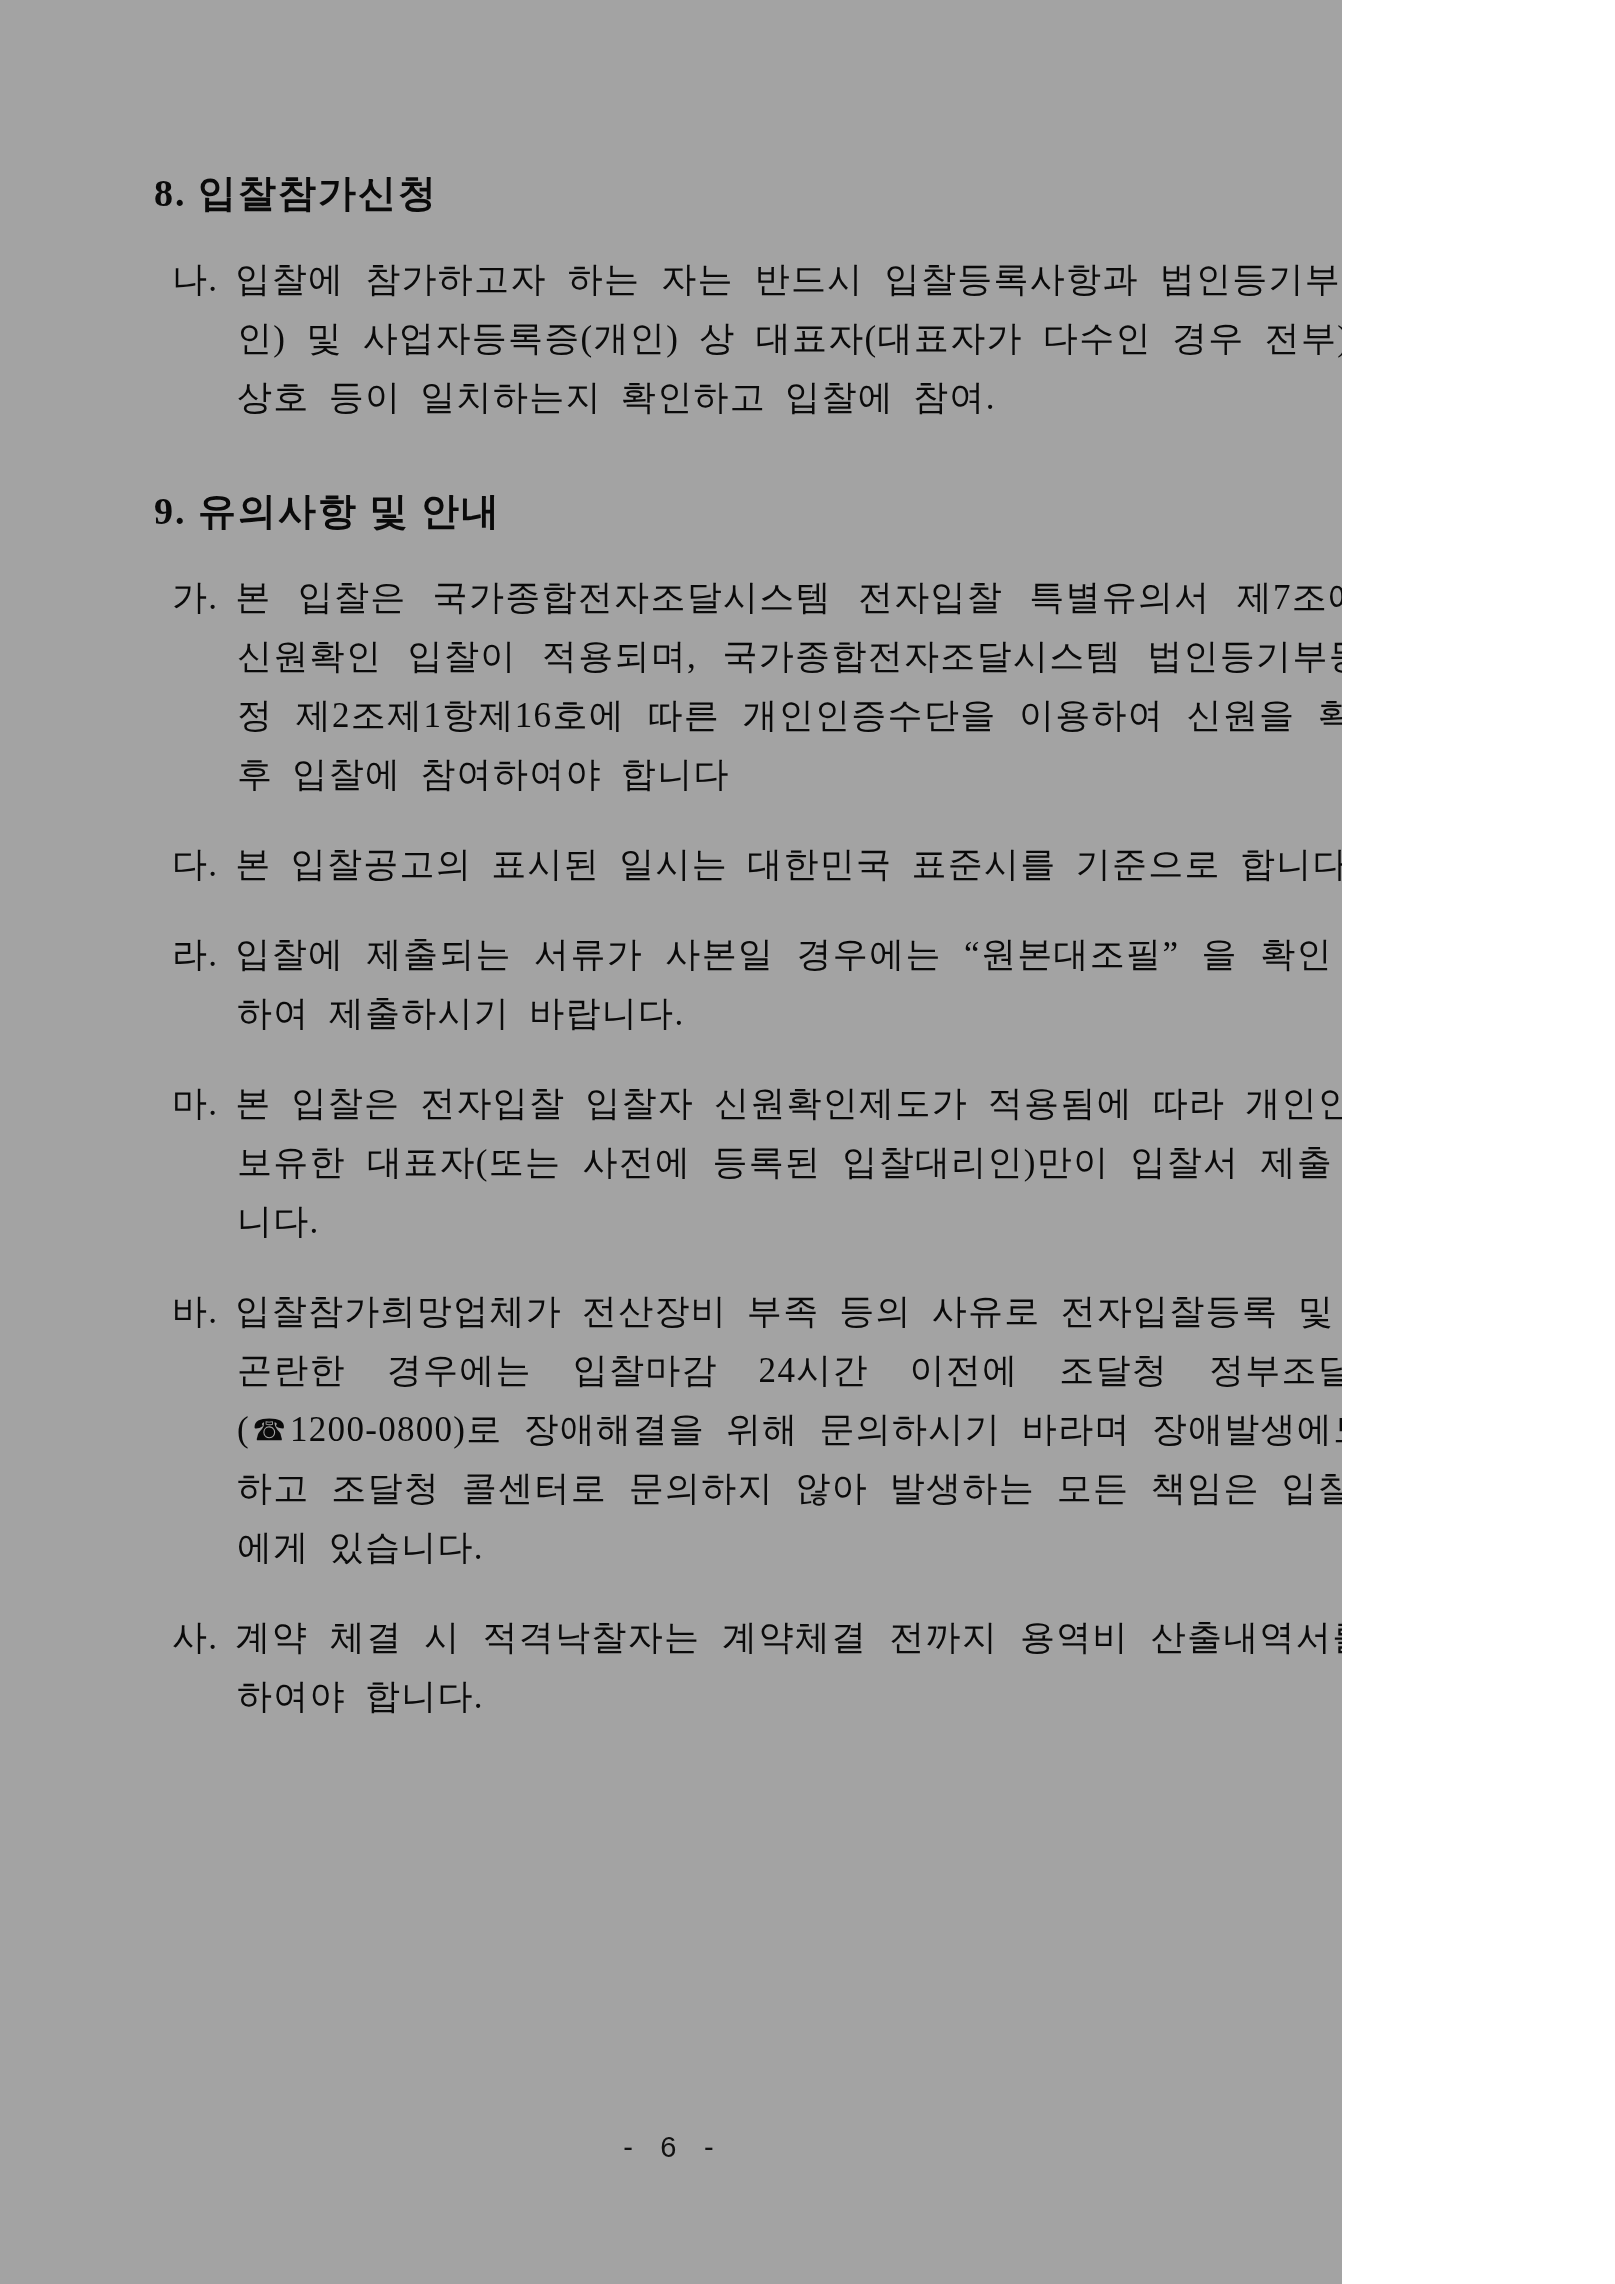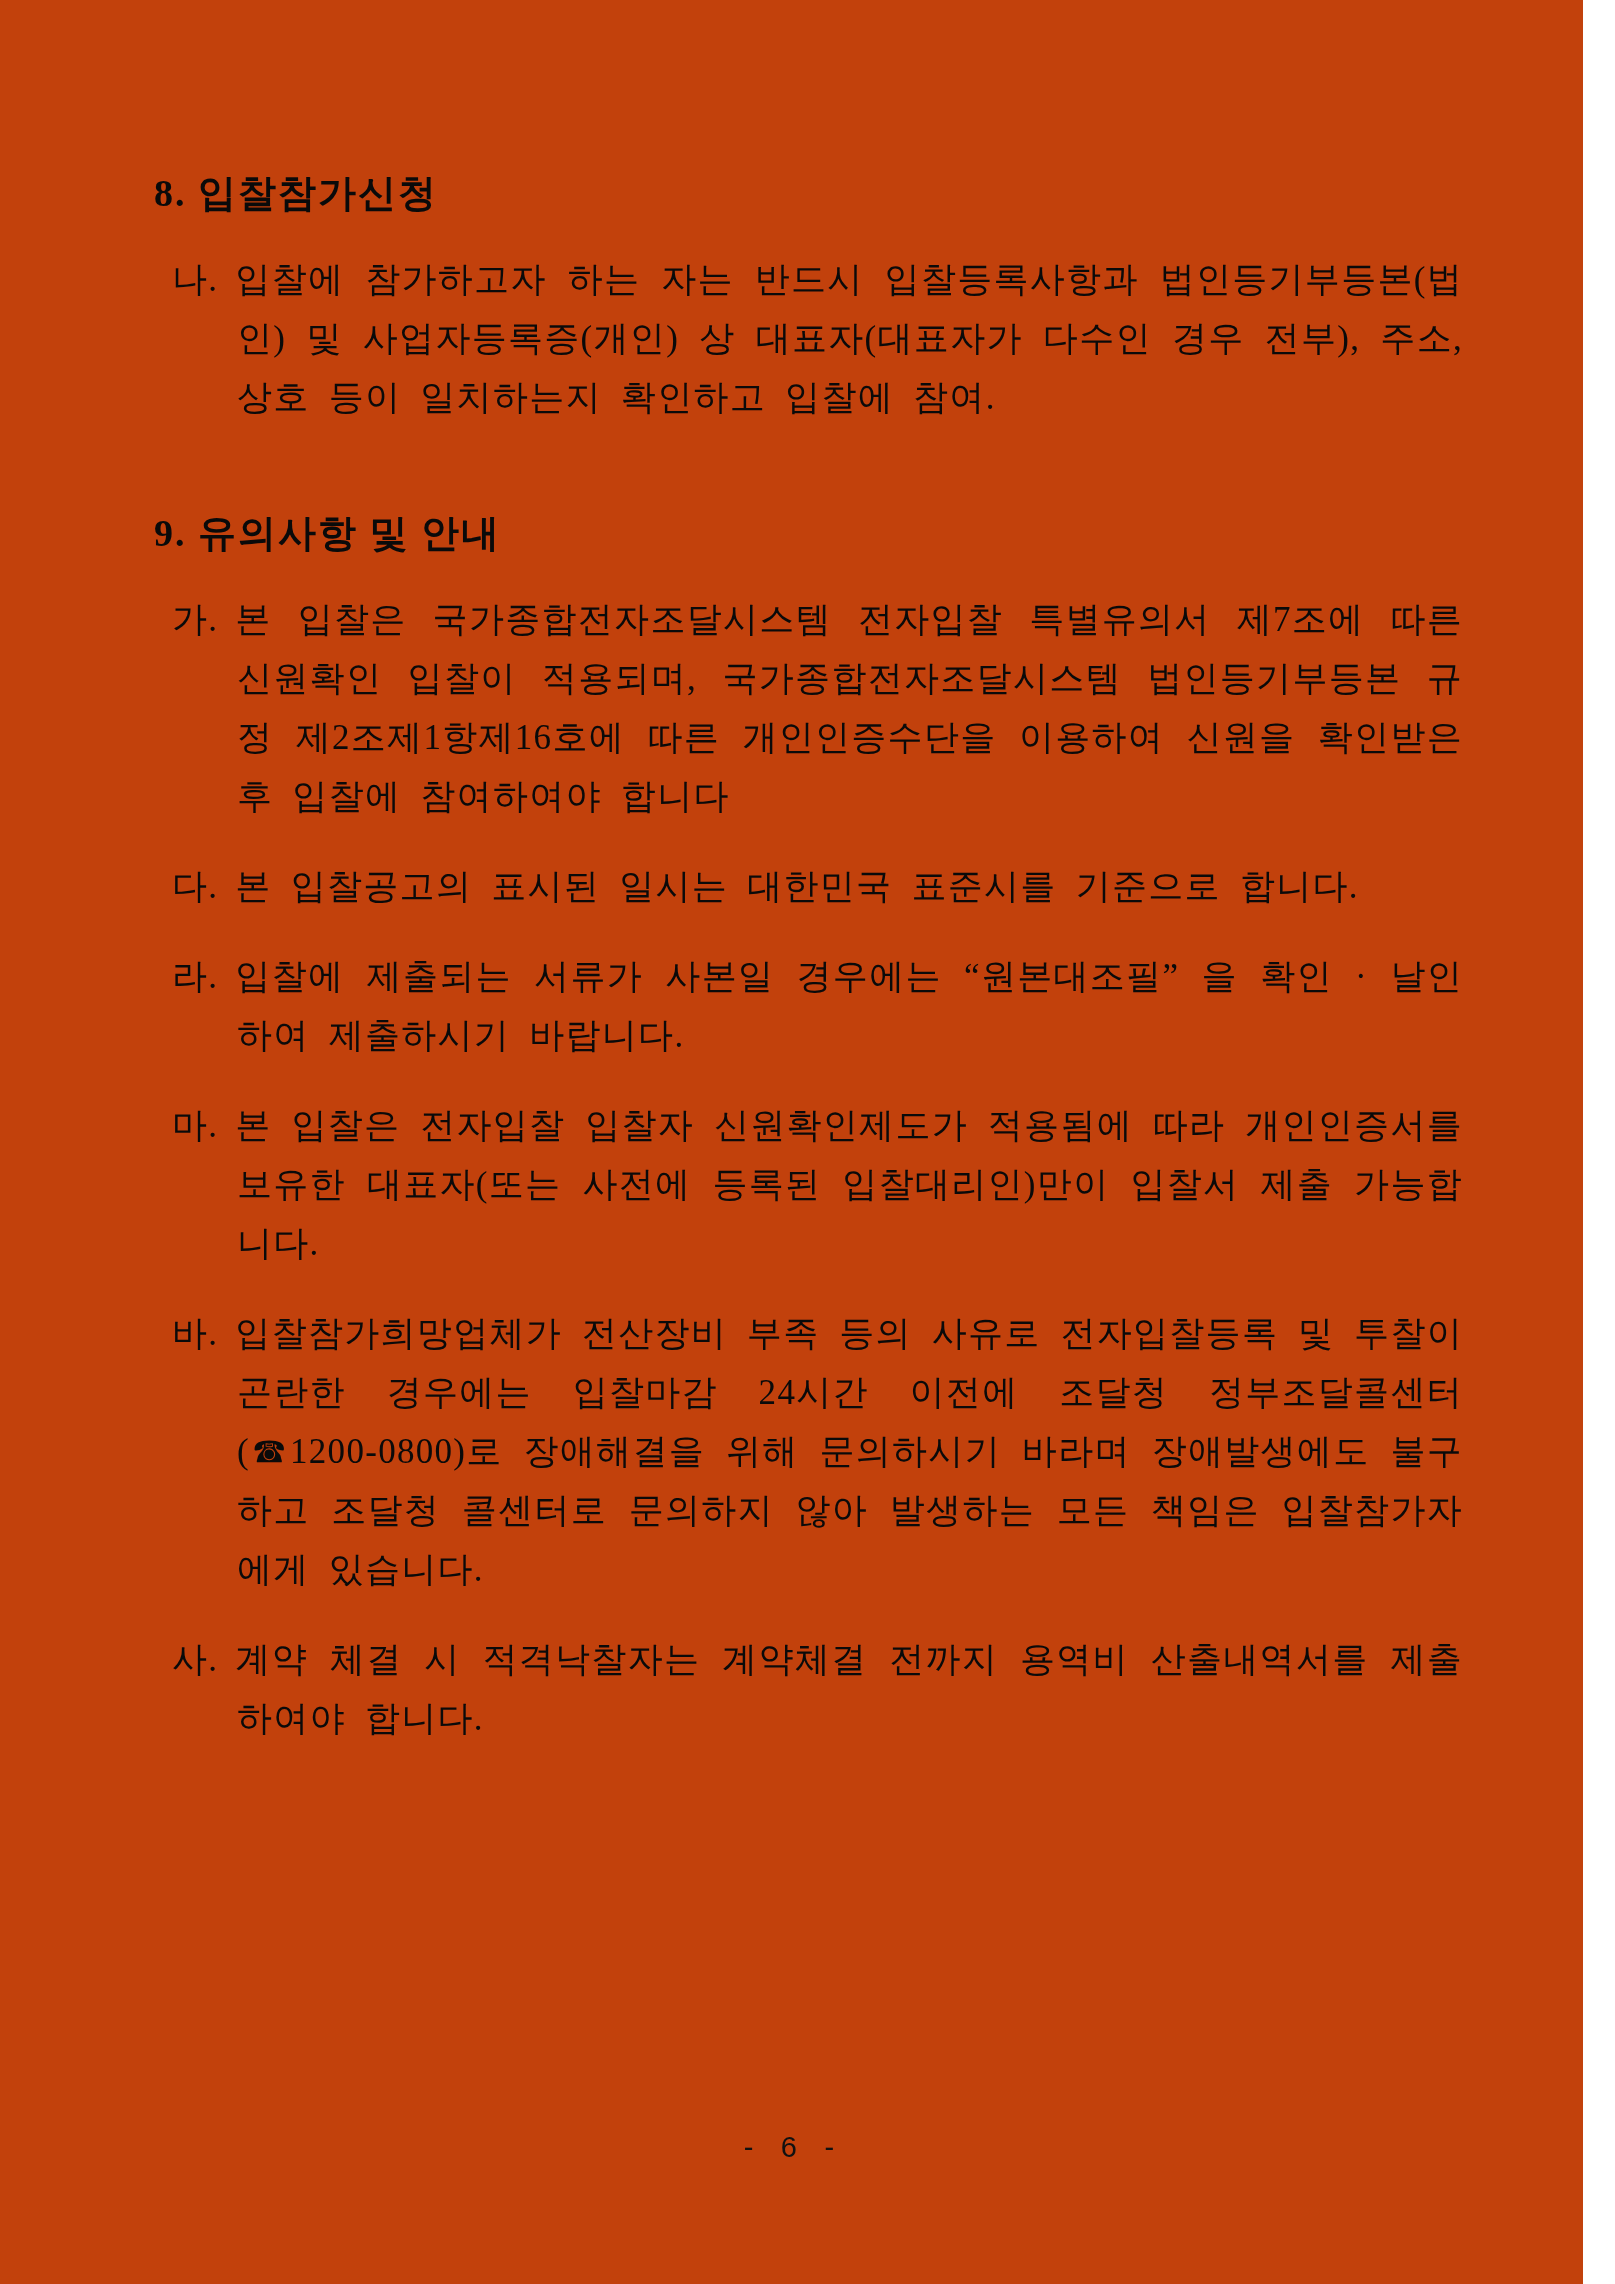--- a/index.html
+++ b/index.html
@@ -2,35 +2,35 @@
 <html lang="ko" style="font-size:10.4px"><head>
 <meta charset="utf-8">
 <style>
   html, body {
     margin: 0;
     padding: 0;
     background: #ffffff;
   }
   .page {
     position: relative;
-    width: 1583px;
+    width: 1342px;
     height: 2284px;
-    background: #c2410c;
+    background: #a3a3a3;
     color: #0a0a0a;
     font-family: "Liberation Serif", "DejaVu Serif", serif;
     overflow: hidden;
   }
   .content {
     position: absolute;
     left: 154px;
     top: 164px;
     width: 1309px;
   }
   section { margin: 0; }
-  section.second { margin-top: 77px; }
+  section.second { margin-top: 55px; }
   .section-heading {
     margin: 0 0 27px 0;
     font-size: 38px;
     font-weight: 700;
     line-height: 59px;
     letter-spacing: 2px;
     text-align: left;
   }
   .item {
     margin: 0;

